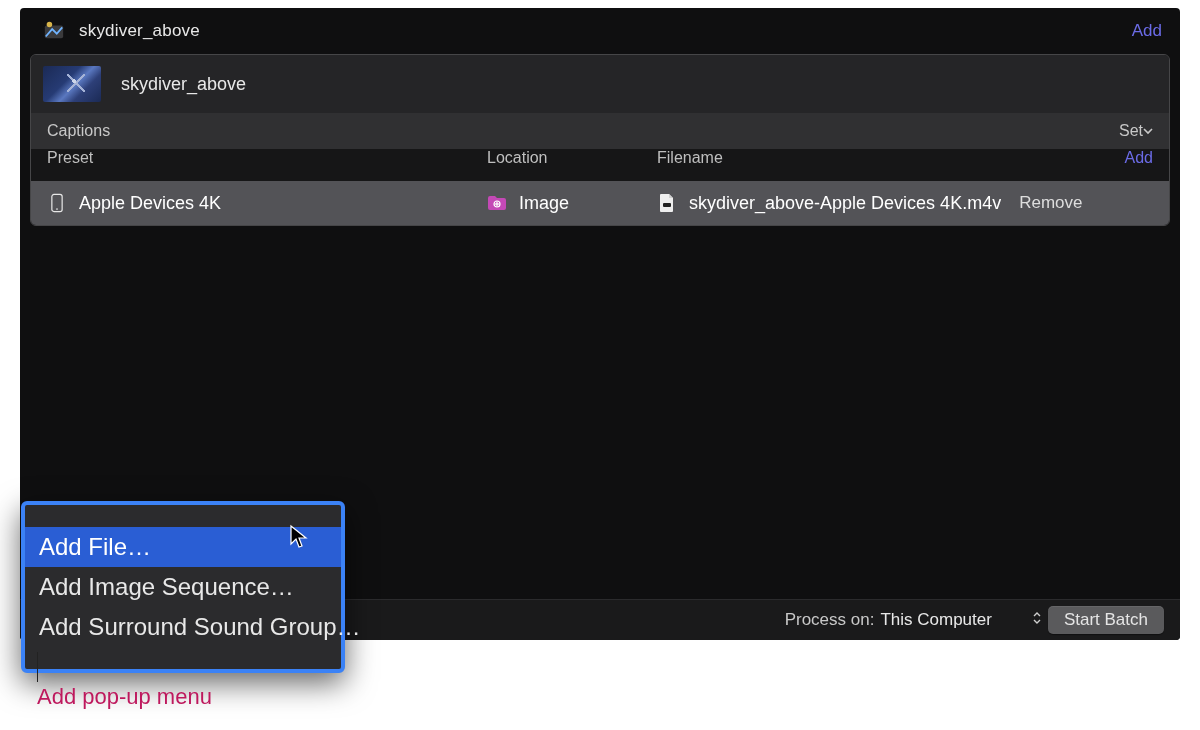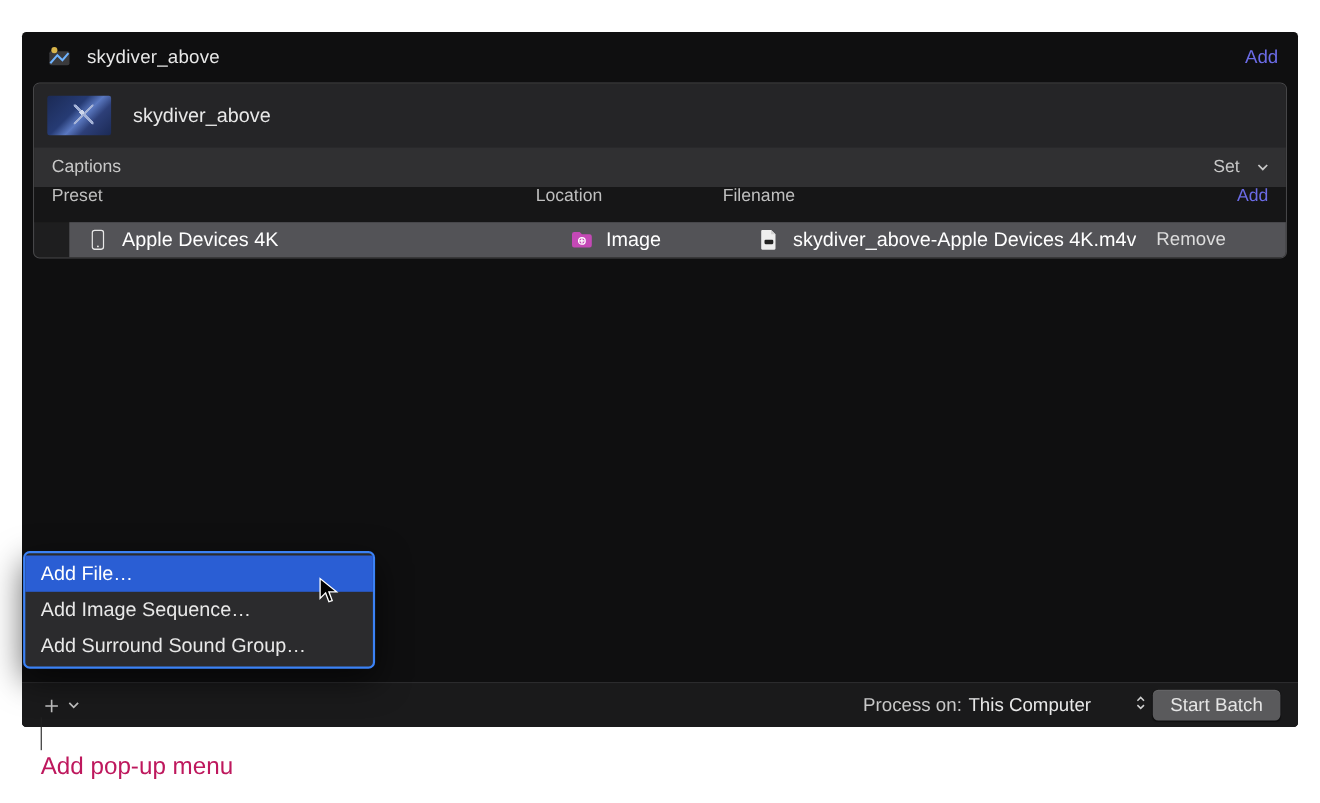--- a/index.html
+++ b/index.html
@@ -12,72 +12,72 @@
     --txt-dim:#c8c8c8;
     --txt-mute:#bfbfbf;
     --link:#6b6be6;
     --sel:#2a5ed4;
     --btn:#5a5a5c;
     --row:#535357;
     --border:#464648;
   }
   html,body{margin:0;padding:0;background:#fff;font-family:-apple-system,"Helvetica Neue",Helvetica,Arial,sans-serif;font-size:15px;}
   .stage{width:1200px;height:730px;position:relative;}
-  .panel{position:absolute;left:20px;top:29px;width:1160px;height:632px;background:var(--bg0);border-radius:4px;overflow:hidden;color:var(--txt);}
+  .panel{position:absolute;left:20px;top:8px;width:1160px;height:632px;background:var(--bg0);border-radius:4px;overflow:hidden;color:var(--txt);}
 
   
   .titlebar{height:46px;display:flex;align-items:center;padding:0 18px;}
   .appicon{width:22px;height:22px;margin-right:14px;display:inline-block;position:relative;margin-left:5px;}
   .appicon svg{display:block;}
   .title-text{color:var(--txt);font-size:17px;letter-spacing:0.2px;}
   .spacer{flex:1;}
   .linkish{color:var(--link);font-size:17px;cursor:pointer;margin-left:14px;}
 
   
   .job{margin:0 10px;border:1px solid var(--border);border-radius:6px;background:var(--bg1);overflow:hidden;}
   .job-head{display:flex;align-items:center;height:58px;background:var(--hdr);padding:0 12px;}
   .thumb{width:58px;height:36px;background:linear-gradient(135deg,#1b2a55 0%,#263b74 40%,#5a78c0 55%,#2d3f78 70%,#1b2a55 100%);border-radius:2px;margin-right:20px;position:relative;}
   .thumb::after{content:"";position:absolute;left:24px;top:8px;width:18px;height:18px;background:radial-gradient(circle at 40% 40%,#cdd6ea 0 2px,transparent 2px),linear-gradient(45deg,transparent 45%,#a4b2d6 45% 55%,transparent 55%),linear-gradient(-45deg,transparent 45%,#a4b2d6 45% 55%,transparent 55%);}
   .job-name{font-size:18px;color:var(--txt);}
 
   
   .caprow{display:flex;align-items:center;height:36px;padding:0 16px;background:var(--bg2);color:var(--txt-dim);font-size:16px;}
-  .caprow .right{margin-left:auto;display:flex;align-items:center;gap:16px;cursor:pointer;}
+  .caprow .right{margin-left:auto;display:flex;align-items:center;gap:0;cursor:pointer;}
   .chev-down{width:10px;height:10px;display:inline-block;}
   .chev-down svg{display:block;}
 
   
   .cols{display:flex;align-items:flex-start;height:32px;padding:0 16px;background:#161617;color:var(--txt-mute);font-size:16px;}
   .col-preset{flex:0 0 440px;}
   .col-loc{flex:0 0 170px;}
   .col-file{flex:1;}
   .col-add{color:var(--link);cursor:pointer;}
 
   
-  .row{display:flex;align-items:center;height:32px;padding:0 16px;background:var(--row);color:#fff;font-size:18px;margin-left:32px;}
+  .row{display:flex;align-items:center;height:44px;padding:0 16px;background:var(--row);color:#fff;font-size:18px;}
   .row .icon{width:20px;display:inline-flex;justify-content:center;margin-right:12px;}
   .row .preset-cell{flex:0 0 440px;display:flex;align-items:center;}
   .row .loc-cell{flex:0 0 170px;display:flex;align-items:center;}
   .row .file-cell{flex:1;display:flex;align-items:center;min-width:0;}
   .row .file-cell span.fn{white-space:nowrap;overflow:hidden;text-overflow:ellipsis;}
   .row .remove{color:#ddd;margin-left:18px;cursor:pointer;font-size:17px;}
 
   .folder-icon{color:#d04fc2;}
 
   
   .bottom{position:absolute;left:0;right:0;bottom:0;height:40px;display:flex;align-items:center;padding:0 16px;background:#1a1a1b;border-top:1px solid #2b2b2d;font-size:17px;color:var(--txt-dim);}
   .plusbtn{display:flex;align-items:center;gap:4px;color:#bfbfbf;cursor:pointer;}
   .plus{font-size:22px;line-height:1;font-weight:300;}
   .proc{margin-left:auto;display:flex;align-items:center;}
   .select-like{display:flex;align-items:center;gap:40px;padding:2px 6px;color:var(--txt);}
   .updown{width:10px;display:inline-block;}
   .btn{background:var(--btn);color:#e5e5e5;border-radius:5px;padding:4px 16px;cursor:pointer;box-shadow:inset 0 1px 0 rgba(255,255,255,.08),0 1px 1px rgba(0,0,0,.4);}
 
   
-  .popup{position:absolute;width:316px;background:#2b2b2d;border:2px solid #3b82f6;border-radius:6px;box-shadow:0 10px 30px rgba(0,0,0,.6);padding:2px 0;color:var(--txt);font-size:18px;}
+  .popup{position:absolute;width:316px;background:#2b2b2d;border:4px solid #3b82f6;border-radius:6px;box-shadow:0 10px 30px rgba(0,0,0,.6);padding:22px 0;color:var(--txt);font-size:24px;}
   .popup .item{padding:6px 14px;white-space:nowrap;}
   .popup .item.sel{background:var(--sel);color:#fff;}
   .cursor{position:absolute;width:20px;height:26px;pointer-events:none;}
 
   
   .callout-line{position:absolute;width:1px;background:#222;}
   .callout-text{position:absolute;font-size:22px;color:#be185d;font-family:-apple-system,"Helvetica Neue",Helvetica,Arial,sans-serif;}
 </style>
 </head>
 <body>

